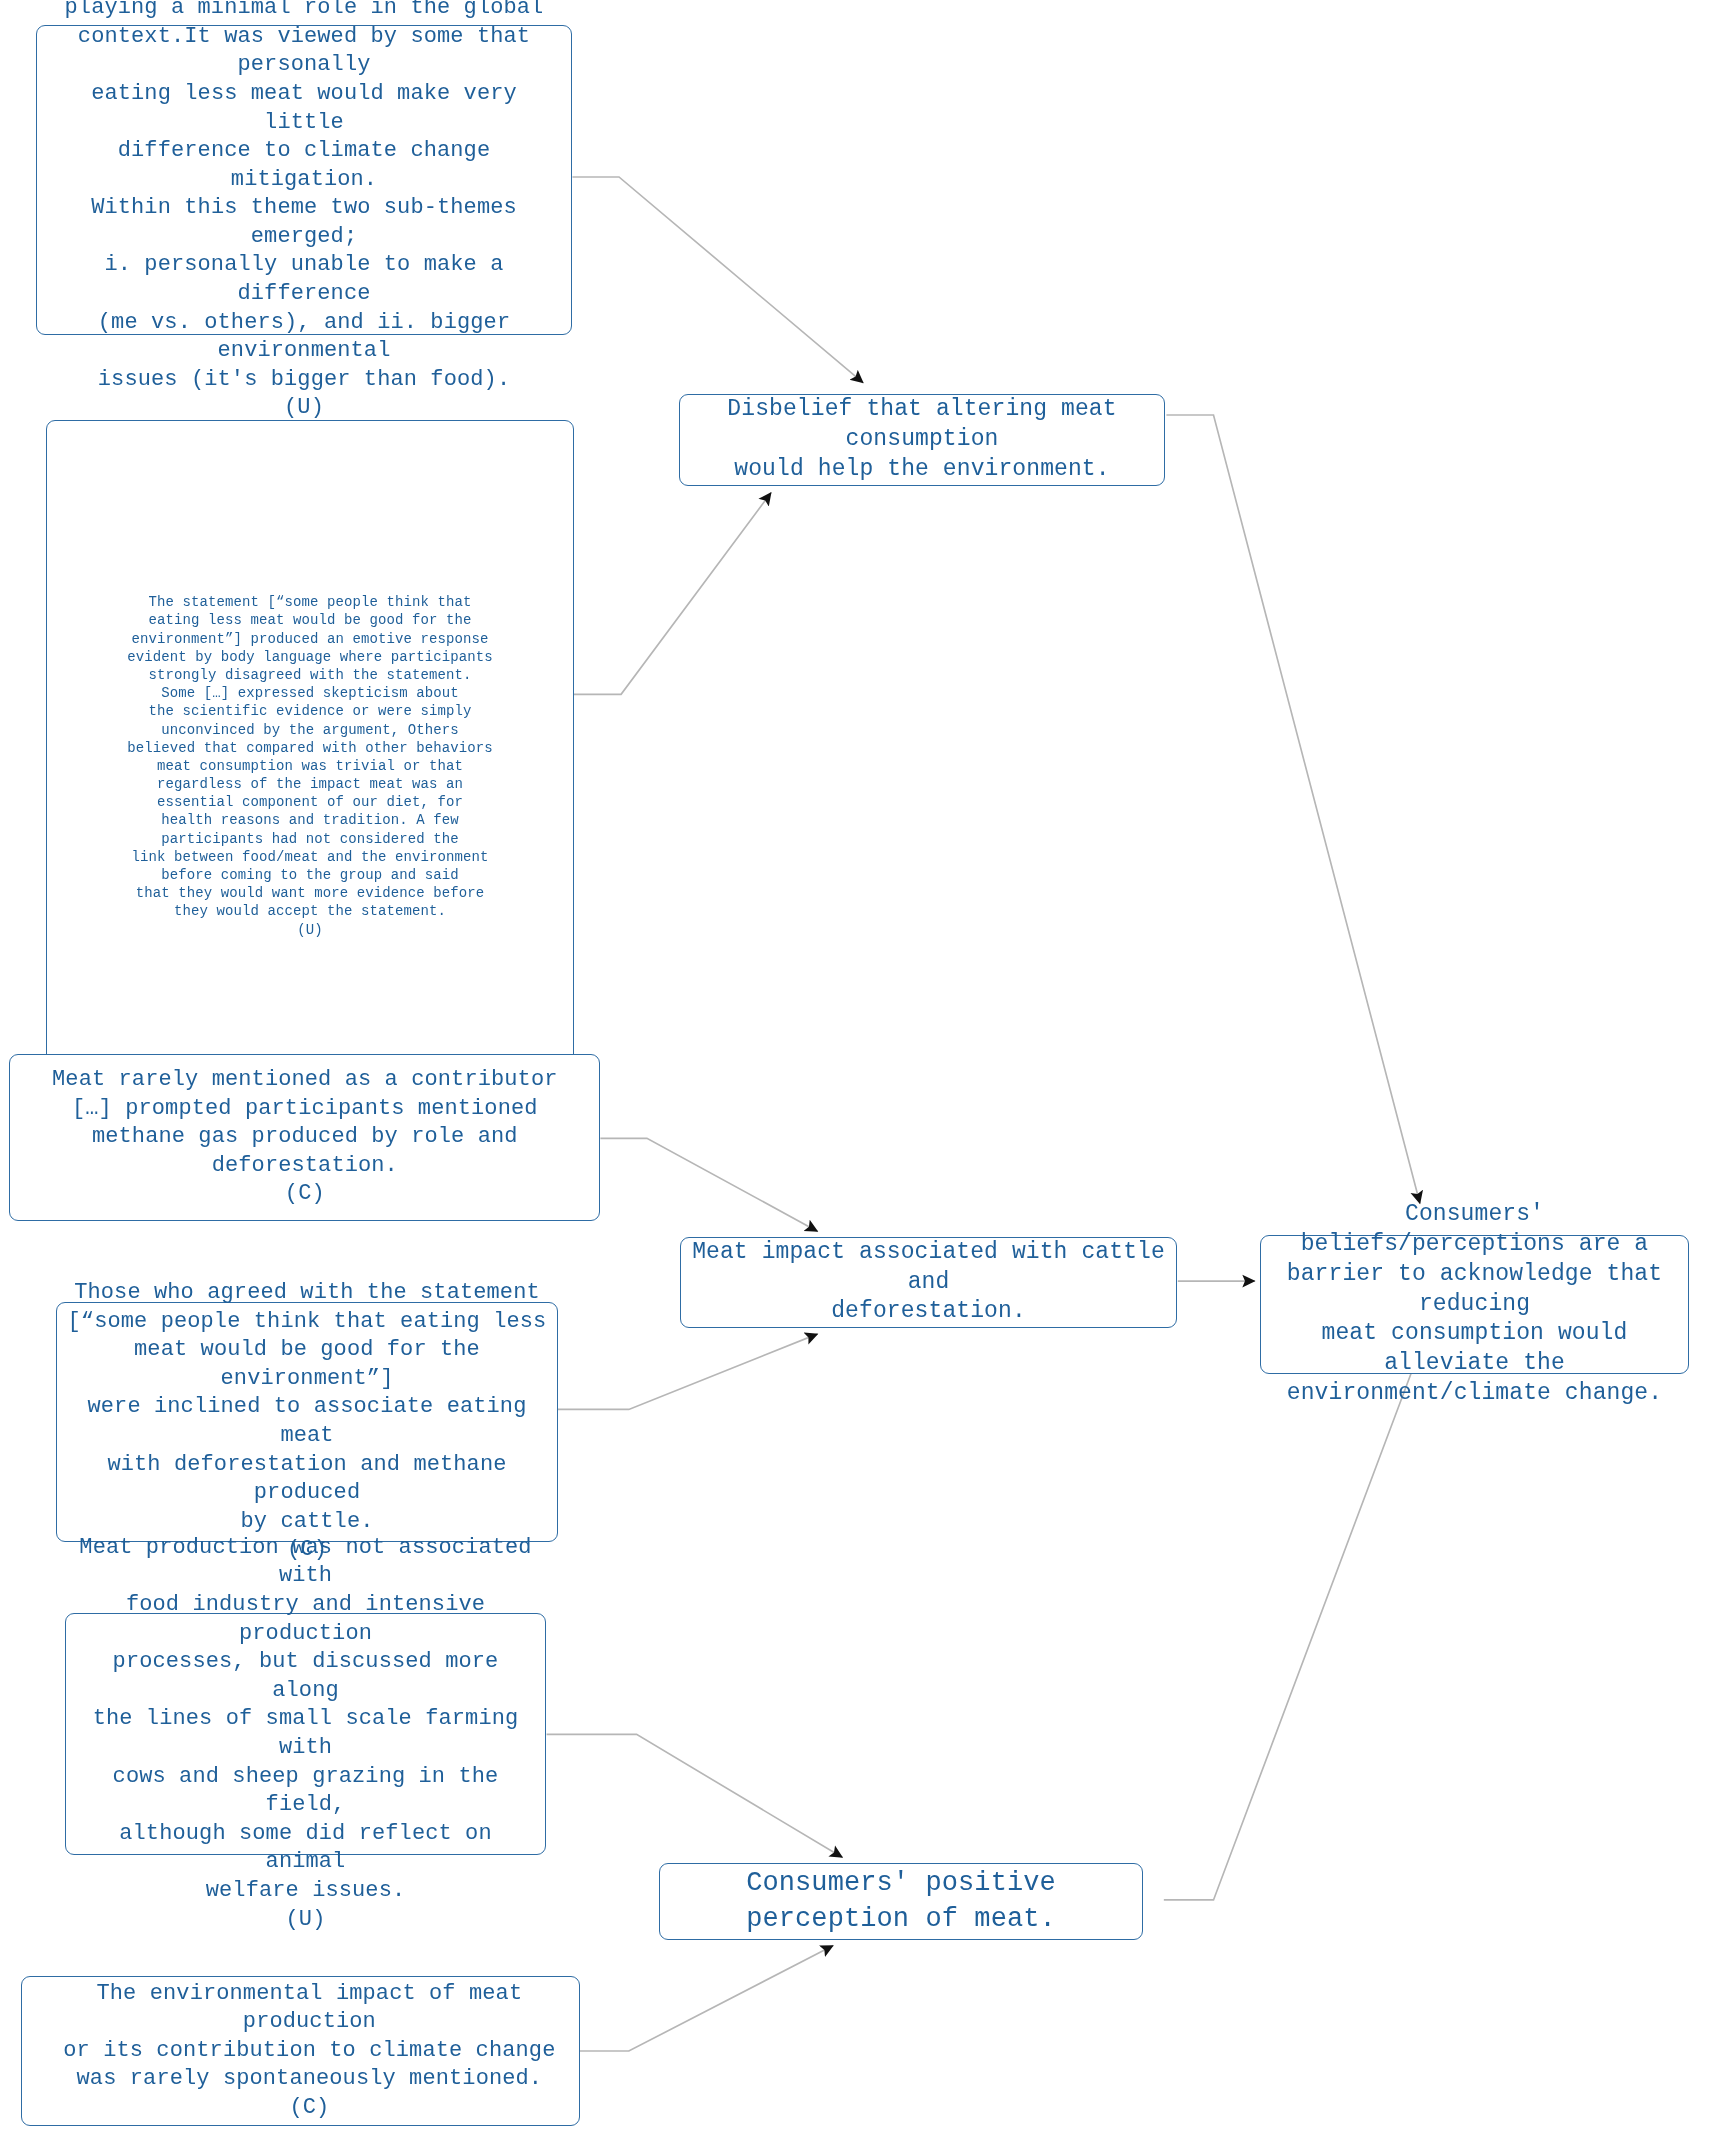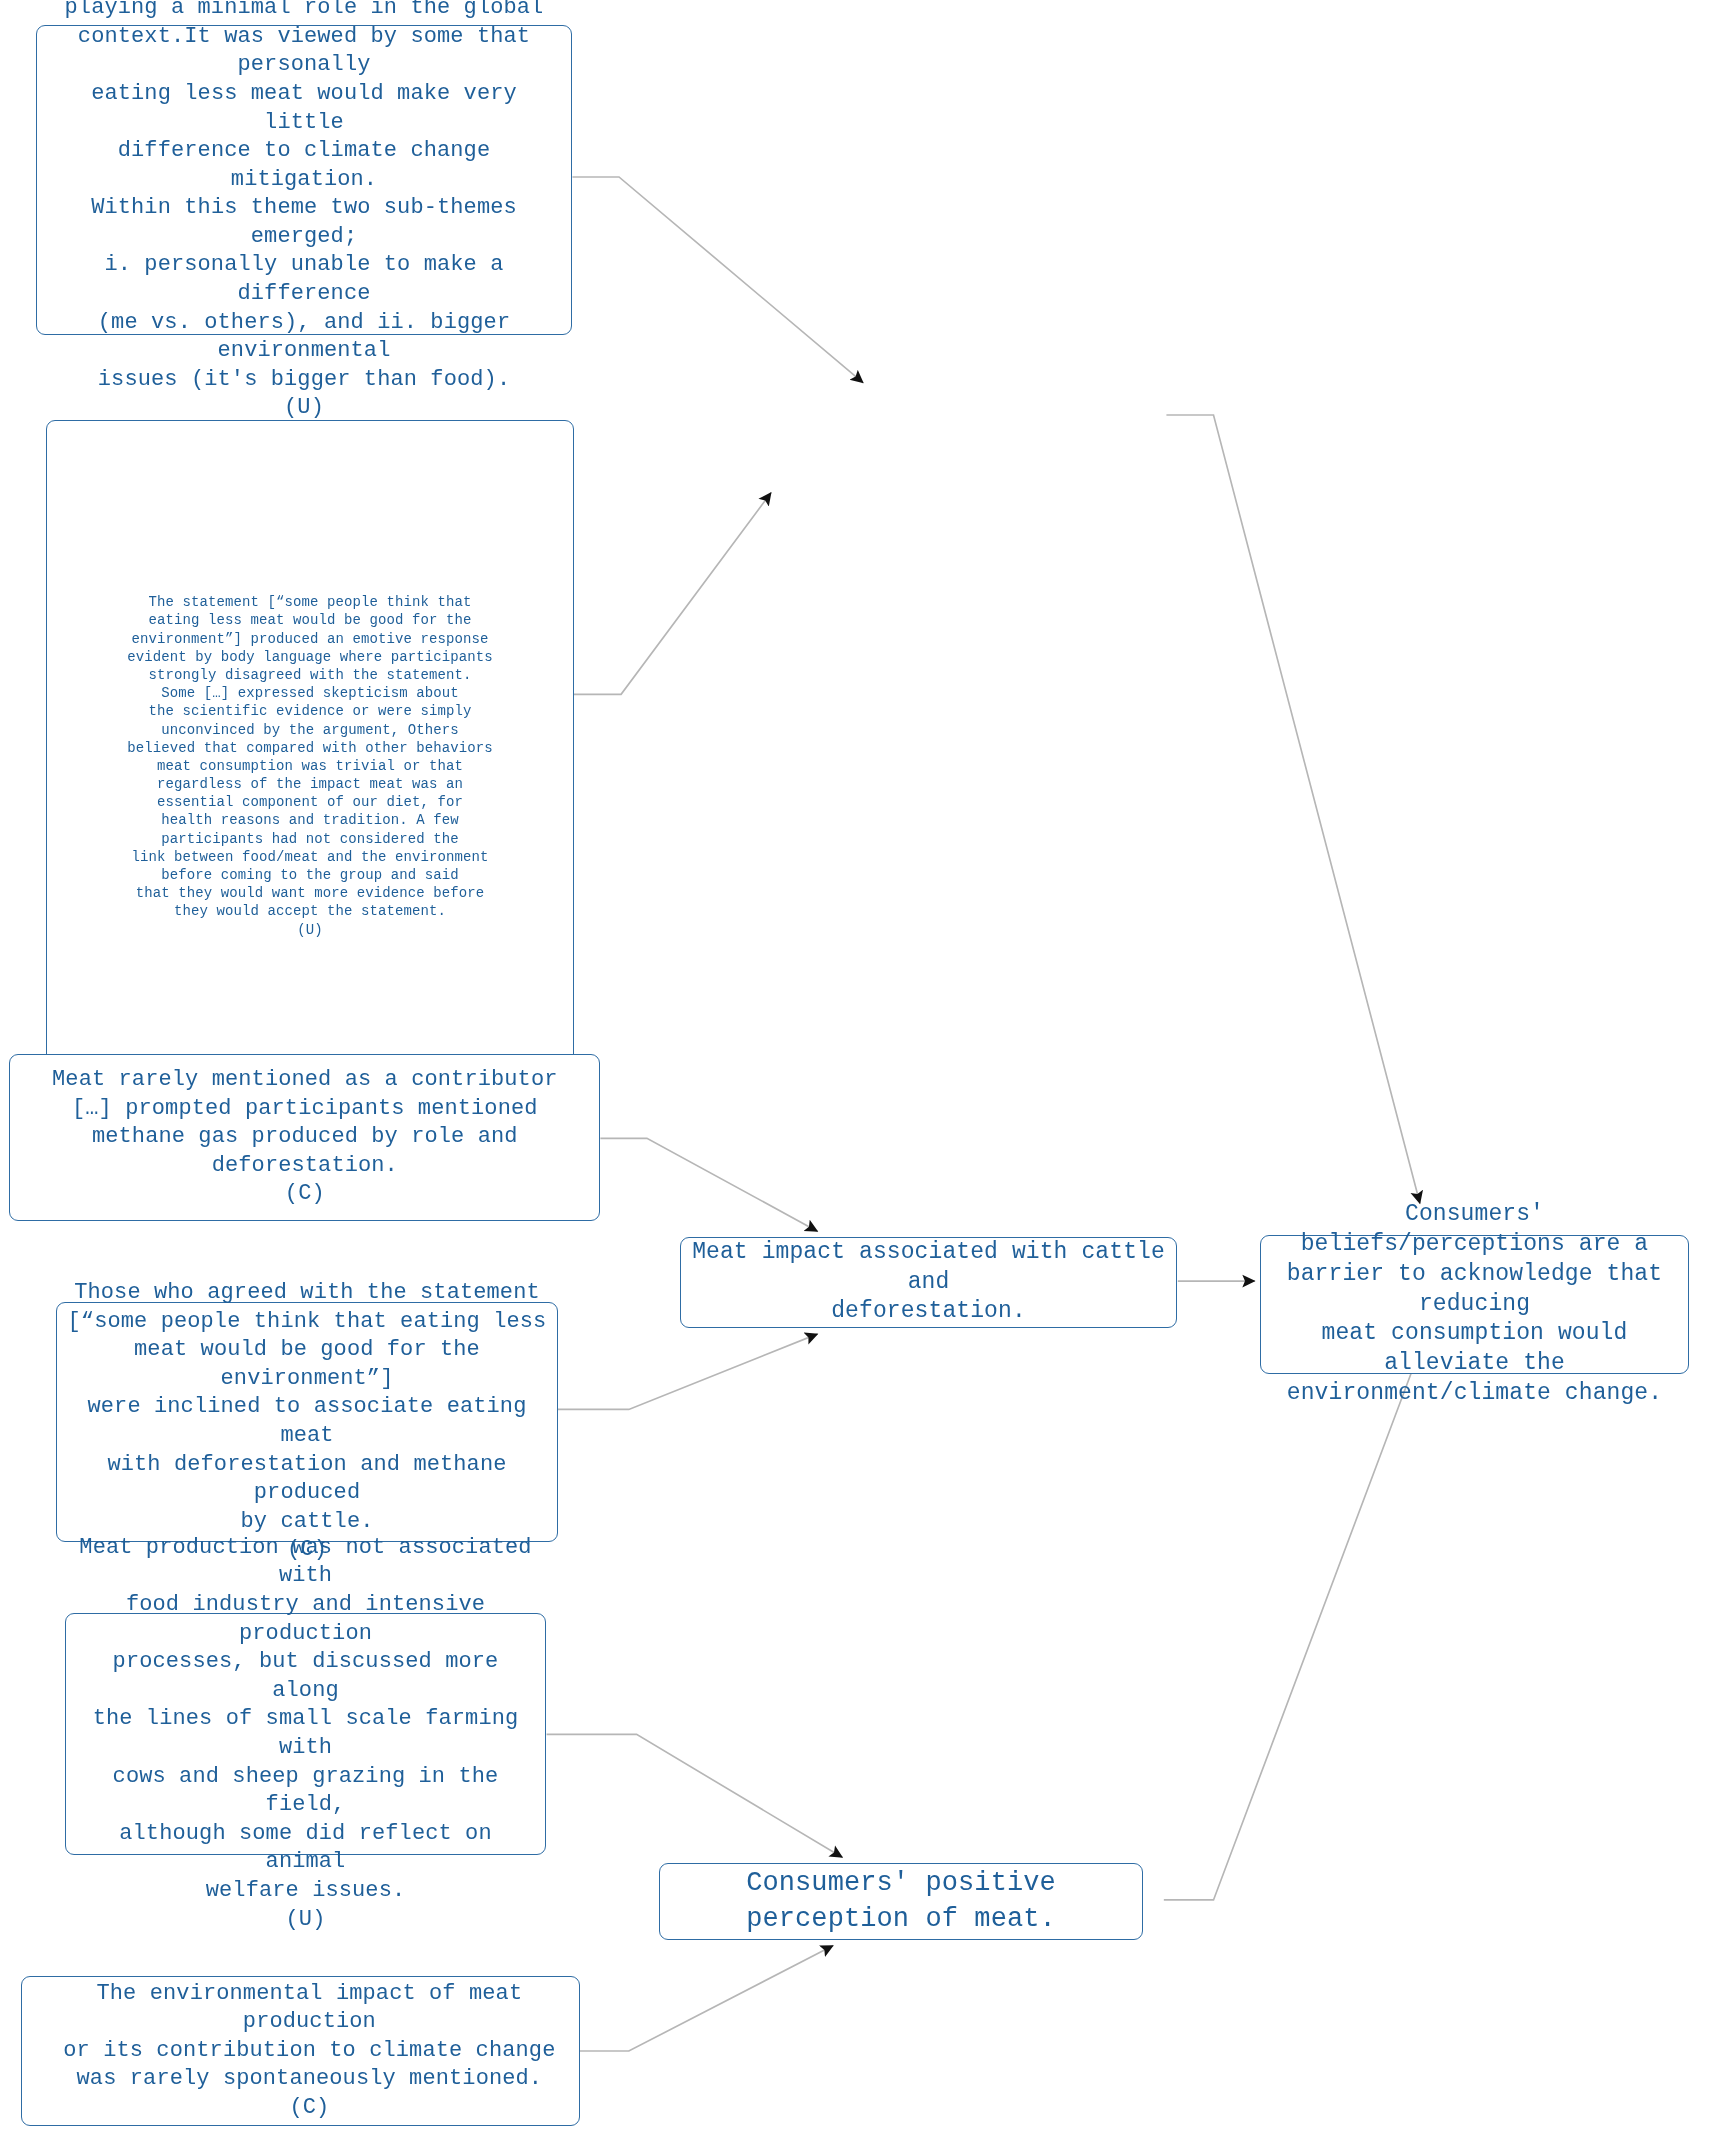--- a/index.html
+++ b/index.html
@@ -154,20 +154,24 @@
 (U)</span>
   </div>
 
   <div class="node ev-6">
     <span class="txt">The environmental impact of meat production
 or its contribution to climate change
 was rarely spontaneously mentioned.
 (C)</span>
   </div>
 
+  <div class="node th-1">
+    <span class="txt">Disbelief that altering meat consumption
+would help the environment.</span>
+  </div>
 
   <div class="node th-2">
     <span class="txt">Meat impact associated with cattle and
 deforestation.</span>
   </div>
 
   <div class="node th-3">
     <span class="txt">Consumers' positive perception of meat.</span>
   </div>
 

